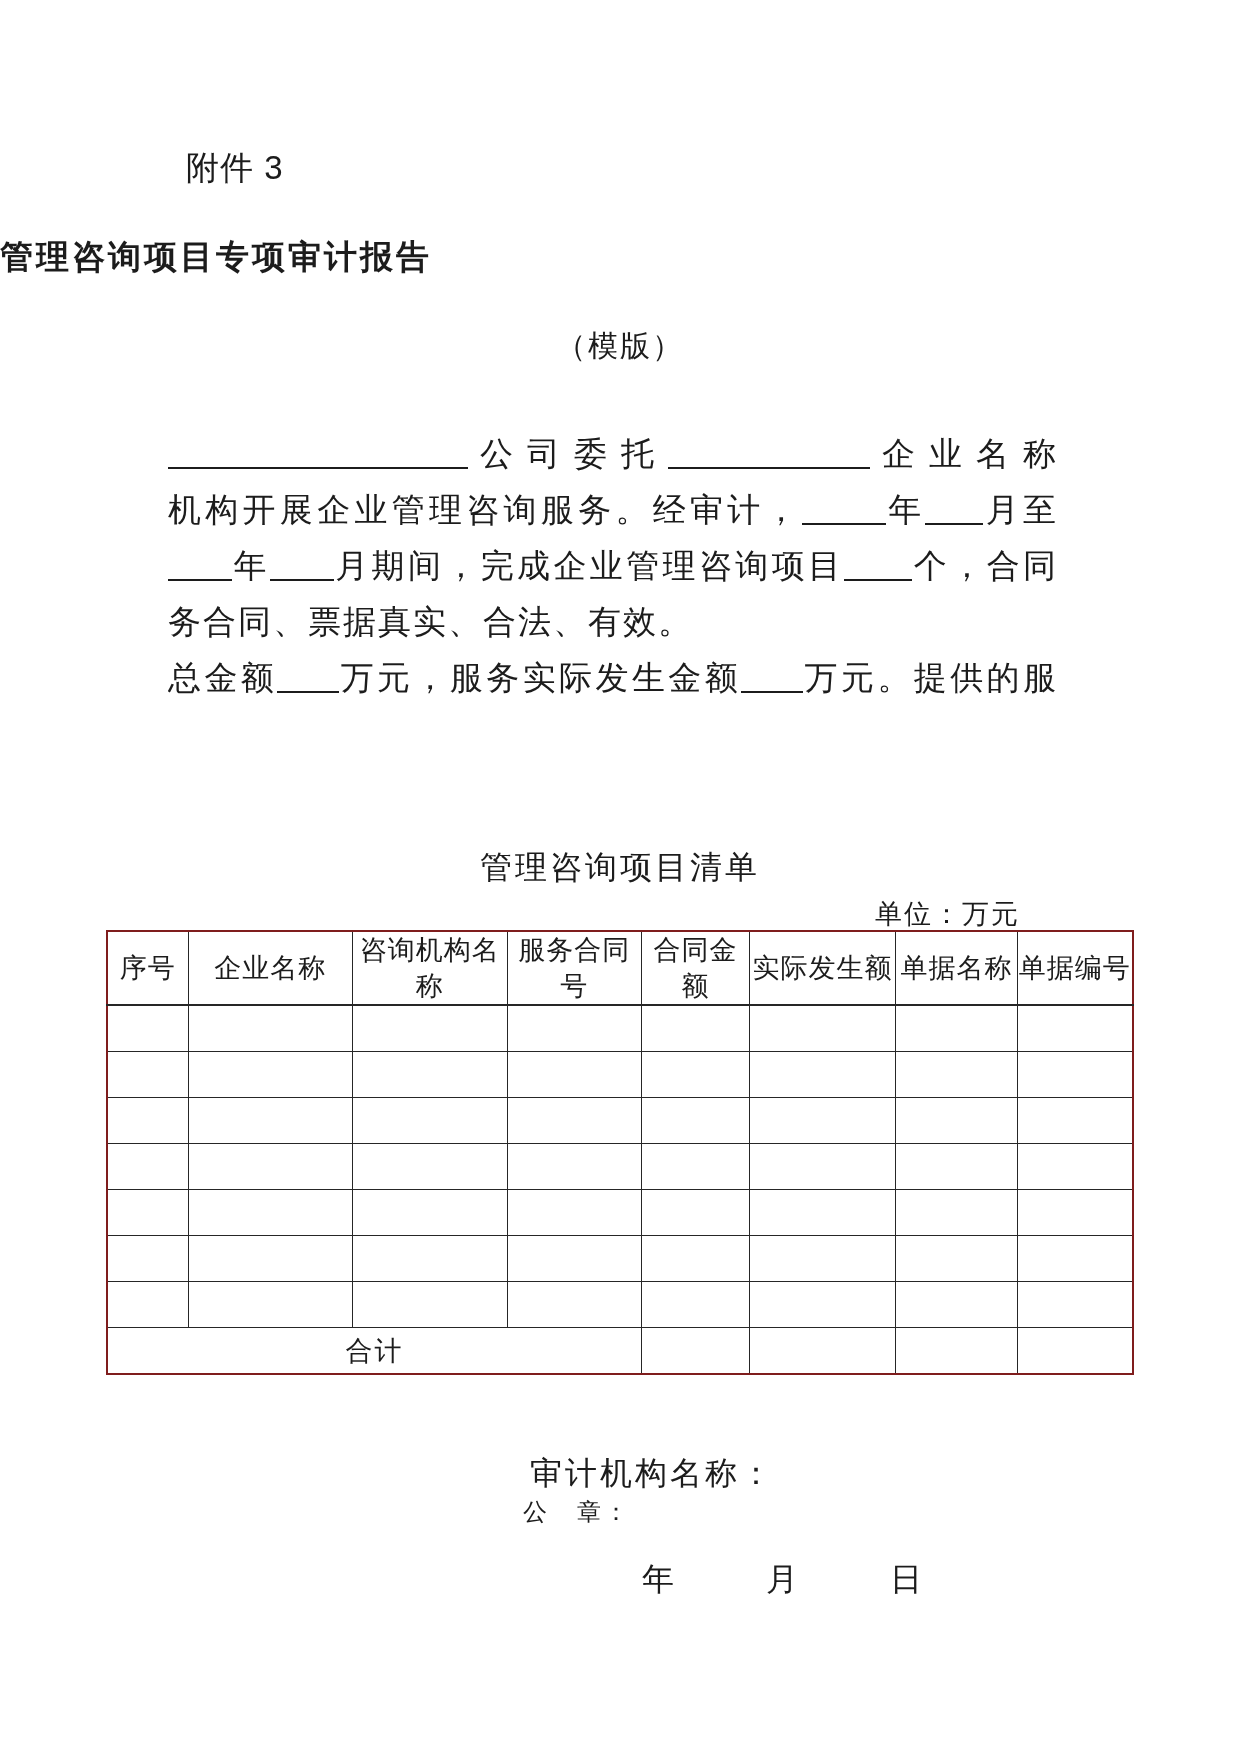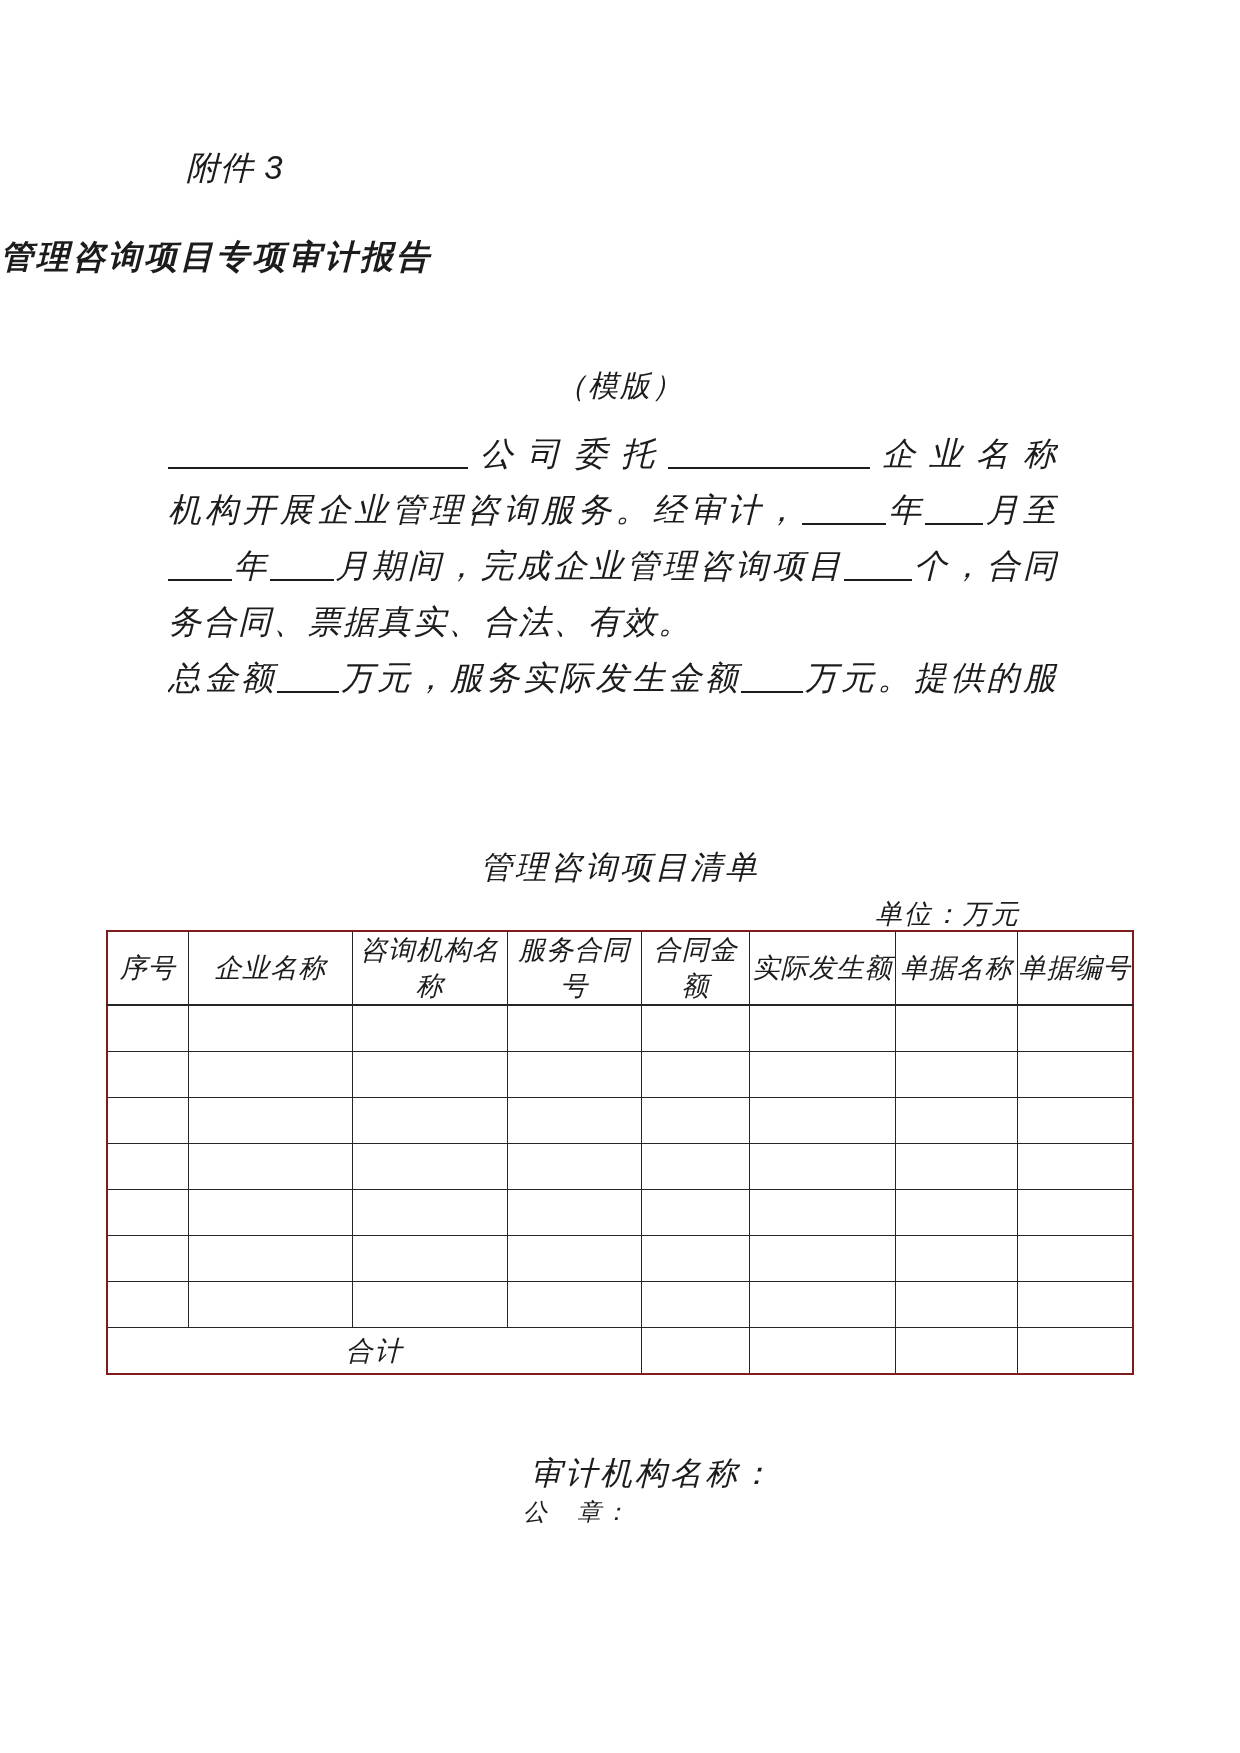--- a/index.html
+++ b/index.html
@@ -4,38 +4,37 @@
 <style>
   html,body { margin:0; padding:0; background:#ffffff; }
   .page {
     position:relative;
     width:1240px; height:1753px;
     margin:0 auto;
     background:#ffffff;
     color:#1c1c1c;
     font-family:"Liberation Serif","DejaVu Serif",serif;
     overflow:hidden;
-    font-style:italic;
   }
   .attachment {
     position:absolute; left:186px; top:148px;
     font-family:"Liberation Sans","DejaVu Sans",sans-serif;
     font-size:33px; line-height:1.2;
     letter-spacing:1px;
   }
   .doc-title {
     position:absolute; top:235px; left:0; width:100%;
     text-align:left;
     font-family:"Liberation Sans","DejaVu Sans",sans-serif;
     font-weight:700; font-size:33px; letter-spacing:3px;
   }
   .doc-subtitle {
     position:absolute; top:326px; left:0; width:100%;
     text-align:center;
-    font-size:30px; letter-spacing:2px;margin-top:40px;
+    font-size:30px; letter-spacing:2px;
   }
   .body-paragraph {
     position:absolute; top:426px; left:168px; width:890px;
     font-size:33px; letter-spacing:2px;
   }
   .para-line { height:56px; line-height:56px; overflow:hidden; }
   .para-line.justified { text-align:justify; text-align-last:justify; }
   .blank-line {
     display:inline-block;
     border-bottom:2px solid #1c1c1c;
@@ -207,14 +206,15 @@
           <td></td>
           <td></td>
         </tr>
       </tbody>
   </table>
 
   <div class="footer-auditor">审计机构名称：</div>
 
   <div class="footer-seal">公　章：</div>
 
+  <div class="footer-date"><span class="date-part">年</span><span class="date-part">月</span><span class="date-part">日</span></div>
 
 </div>
 
 </body></html>

